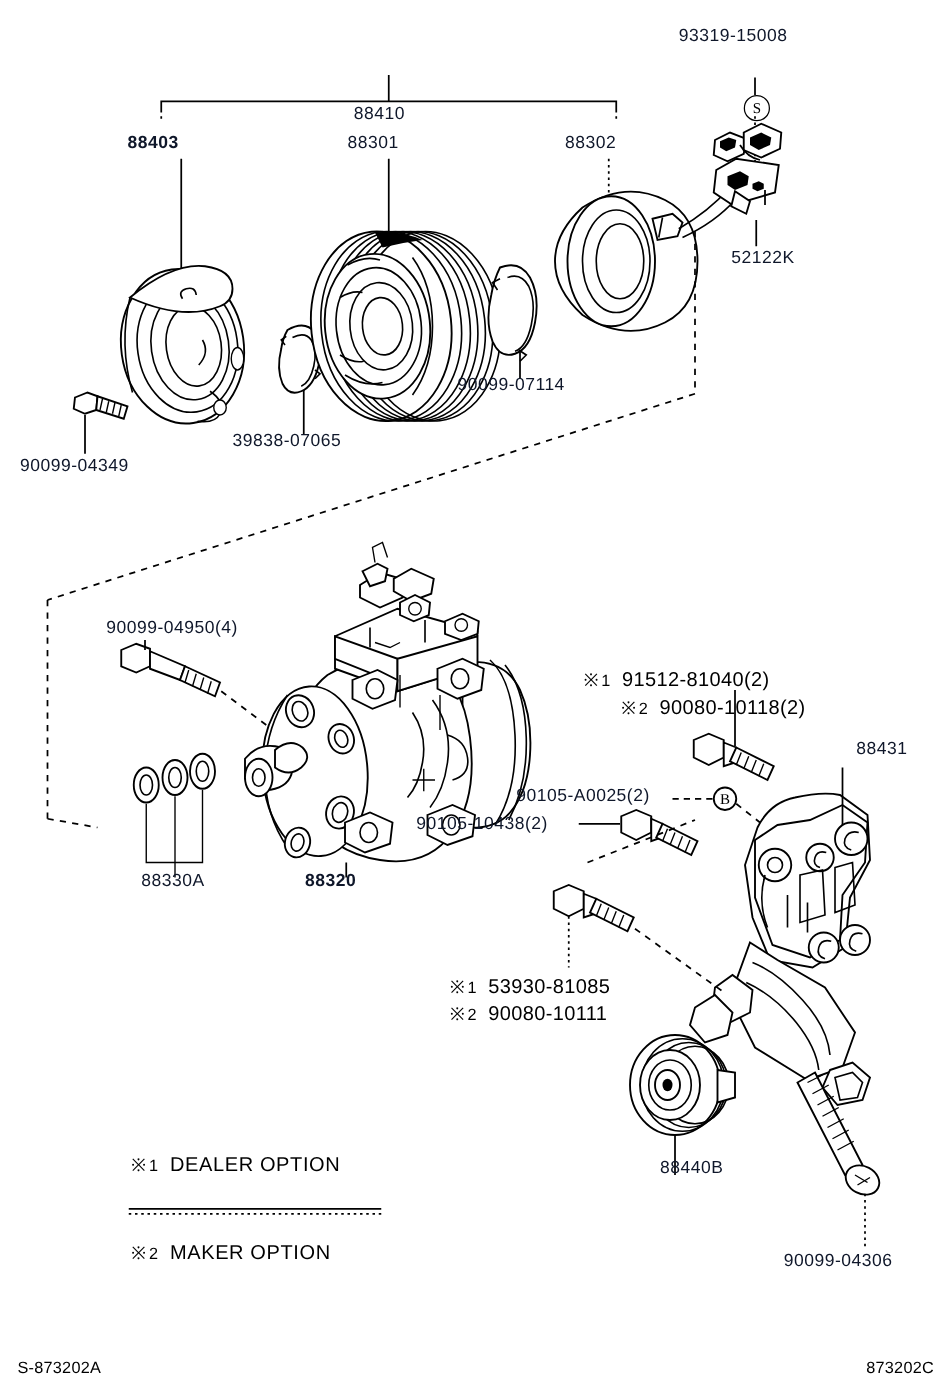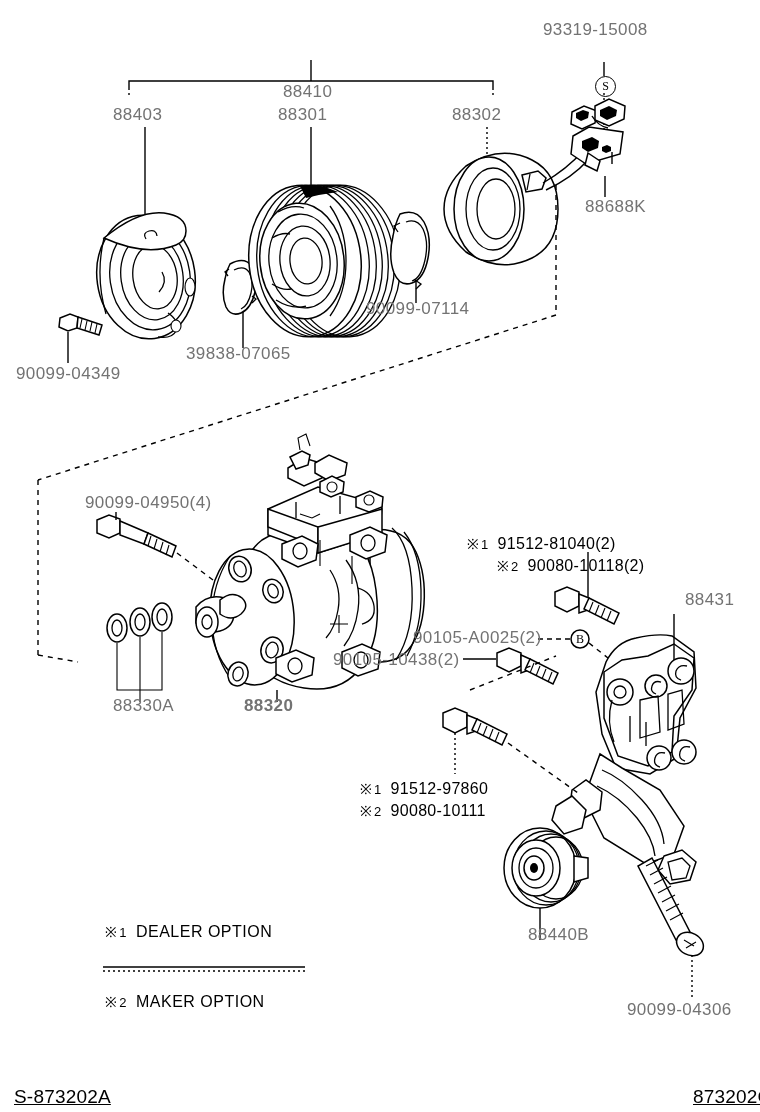--- a/index.html
+++ b/index.html
@@ -11,32 +11,31 @@
     position: relative;
     width: 760px;
     height: 1112px;
     background: #ffffff;
     font-family: "Liberation Sans", sans-serif;
     color: #000000;
     overflow: hidden;
   }
   .lbl {
     position: absolute;
-    font-size: 17px;
+    font-size: 14px;
     letter-spacing: 0.4px;
     white-space: nowrap;
-    color: #737373;
+    color: #0f172a;
     font-family: "Liberation Sans", sans-serif;
   }
   .footer-lbl {
     position: absolute;
-    font-size: 19px;
+    font-size: 13px;
     letter-spacing: 0.2px;
     white-space: nowrap;
-    text-decoration: underline;
   }
   .optrow {
     position: absolute;
     font-size: 16px;
     white-space: nowrap;
     letter-spacing: 0.3px;
   }
   .opt-mark { font-size: 14px; }
   .opt-num { margin-left: 2px; margin-right: 9px; font-size: 13px; }
   .legend {
@@ -330,25 +329,25 @@
 
     <g>
       <path class="ln" d="M103 967 L305 967" stroke-width="2.2"></path>
       <path class="dot" d="M103 971 L305 971"></path>
     </g>
 
   </svg>
 
   <div class="lbl" style="left:283px; top:50px;margin-top:32px;">88410</div>
 
-  <div class="lbl" style="left:113px; top:105px;">88403</div>
+  <div class="lbl" style="left:102px; top:105px;font-weight:bold;">88403</div>
   <div class="lbl" style="left:278px; top:105px;">88301</div>
   <div class="lbl" style="left:452px; top:105px;">88302</div>
   <div class="lbl" style="left:543px; top:20px;">93319-15008</div>
-  <div class="lbl" style="left:585px; top:197px;">88688K</div>
+  <div class="lbl" style="left:585px; top:197px;">52122K</div>
   <div class="lbl" style="left:366px; top:299px;">90099-07114</div>
   <div class="lbl" style="left:186px; top:344px;">39838-07065</div>
   <div class="lbl" style="left:16px; top:364px;">90099-04349</div>
 
   <div style="position:absolute; left:595px; top:76px; width:19px; height:19px;
               border:1.5px solid #000; border-radius:50%; text-align:center;
               font-size:12px; line-height:18px; font-family:'Liberation Serif', serif;">
     <span>S</span>
   </div>
 
@@ -368,21 +367,21 @@
   <div class="lbl" style="left:627px; top:1000px;">90099-04306</div>
 
   <div class="optrow" style="left:467px; top:534px;">
     <span class="opt-mark">※</span><span class="opt-num">1</span><span>91512-81040(2)</span>
   </div>
   <div class="optrow" style="left:497px; top:556px;">
     <span class="opt-mark">※</span><span class="opt-num">2</span><span>90080-10118(2)</span>
   </div>
 
   <div class="optrow" style="left:360px; top:779px;">
-    <span class="opt-mark">※</span><span class="opt-num">1</span><span>91512-97860</span>
+    <span class="opt-mark">※</span><span class="opt-num">1</span><span>53930-81085</span>
   </div>
   <div class="optrow" style="left:360px; top:801px;">
     <span class="opt-mark">※</span><span class="opt-num">2</span><span>90080-10111</span>
   </div>
 
   <div class="legend" style="left:105px; top:922px;">
     <span class="opt-mark">※</span><span class="opt-num">1</span><span>DEALER OPTION</span>
   </div>
   <div class="legend" style="left:105px; top:992px;">
     <span class="opt-mark">※</span><span class="opt-num">2</span><span>MAKER OPTION</span>

